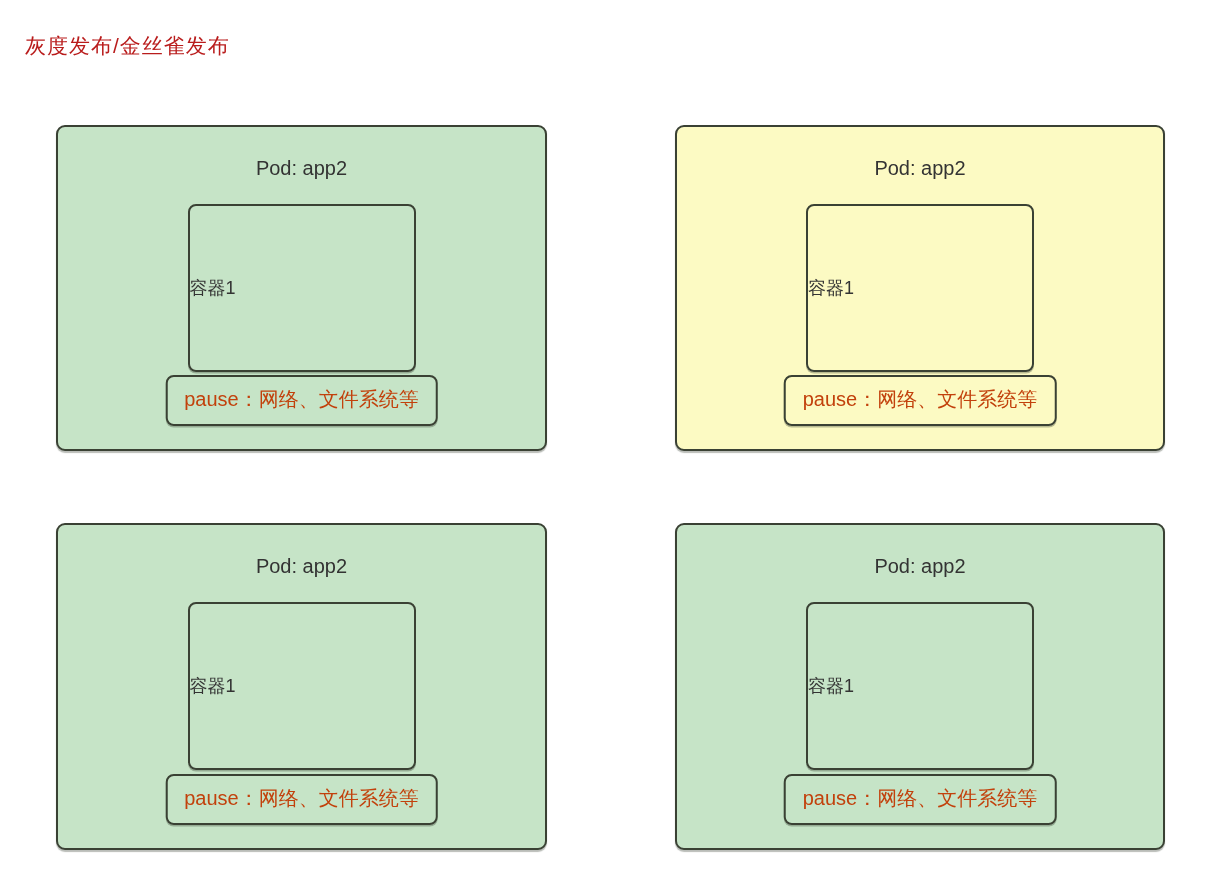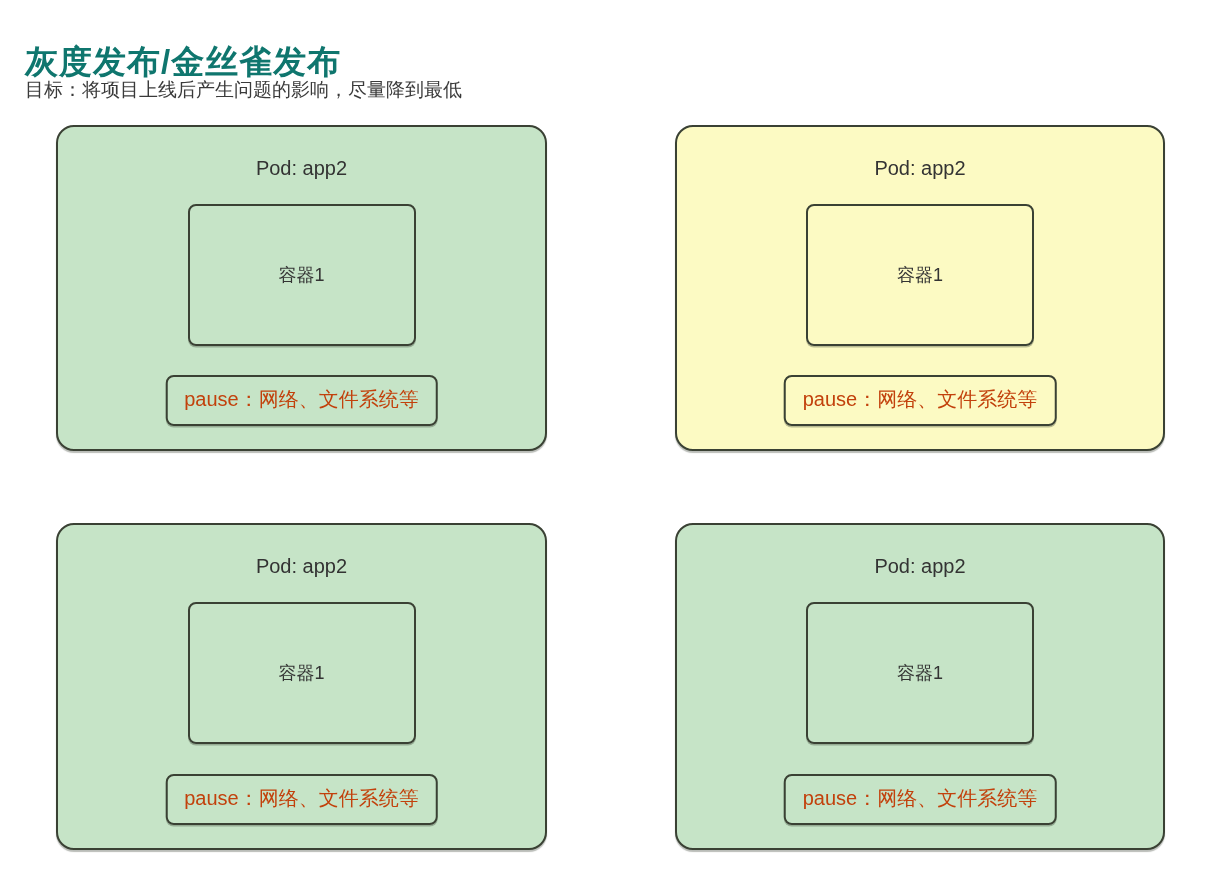--- a/index.html
+++ b/index.html
@@ -12,38 +12,38 @@
     position: relative;
     width: 1208px;
     height: 877px;
     background: #ffffff;
     overflow: hidden;
   }
   .page-title {
     position: absolute;
     left: 25px;
     top: 18px;
-    font-size: 33px;
-    font-weight: 700;
-    color: #0f766e;
+    font-size: 21px;
+    font-weight: 400;
+    color: #b91c1c;
     letter-spacing: 1px;
     white-space: nowrap;
   }
   .page-subtitle {
     position: absolute;
     left: 25px;
     top: 77px;
     font-size: 19px;
     color: #3a3a3a;
     white-space: nowrap;
   }
   .pod-card {
     position: absolute;
     border: 2.5px solid #3a4134;
-    border-radius: 18px;
+    border-radius: 9px;
     box-shadow: 0 2px 1px rgba(58, 65, 52, 0.35);
     box-sizing: border-box;
     padding-left: 40px;
   }
   .pod-card.green { background: #c6e4c7; }
   .pod-card.yellow { background: #fcfac3; }
   .pod-card.pos-tl { left: 56px;  top: 125px; width: 491px; height: 326px; }
   .pod-card.pos-tr { left: 675px; top: 125px; width: 490px; height: 326px; }
   .pod-card.pos-bl { left: 56px;  top: 523px; width: 491px; height: 327px; }
   .pod-card.pos-br { left: 675px; top: 523px; width: 490px; height: 327px; }
@@ -55,28 +55,28 @@
     text-align: center;
     font-size: 20px;
     color: #333333;
   }
   .container-box {
     position: absolute;
     top: 77px;
     left: 50%;
     transform: translateX(-50%);
     width: 228px;
-    height: 142px;
+    height: 168px;
     border: 2px solid #3a4134;
     border-radius: 8px;
     box-shadow: 0 1.5px 0 rgba(58, 65, 52, 0.35);
     box-sizing: border-box;
     display: flex;
     align-items: center;
-    justify-content: center;
+    justify-content: flex-start;
   }
   .container-label {
     font-size: 18px;
     color: #333333;
   }
   .pause-box {
     position: absolute;
     bottom: 23px;
     left: 50%;
     transform: translateX(-50%);
@@ -91,21 +91,20 @@
     font-size: 20px;
     color: #c2410c;
   }
 </style>
 </head>
 <body>
 
 <div class="page">
 
   <h1 class="page-title">灰度发布/金丝雀发布</h1>
-  <div class="page-subtitle">目标：将项目上线后产生问题的影响，尽量降到最低</div>
 
   <div class="pod-card green pos-tl">
     <div class="pod-label">Pod: app2</div>
     <div class="container-box">
       <span class="container-label">容器1</span>
     </div>
     <div class="pause-box">
       <span class="pause-label">pause：网络、文件系统等</span>
     </div>
   </div>

